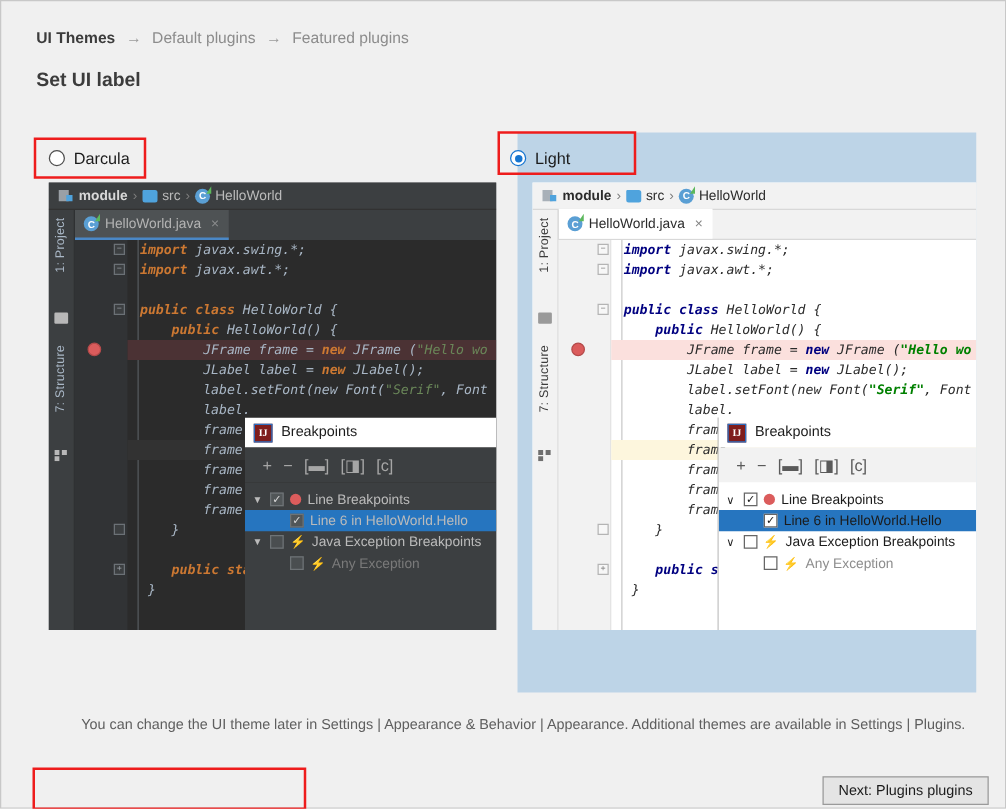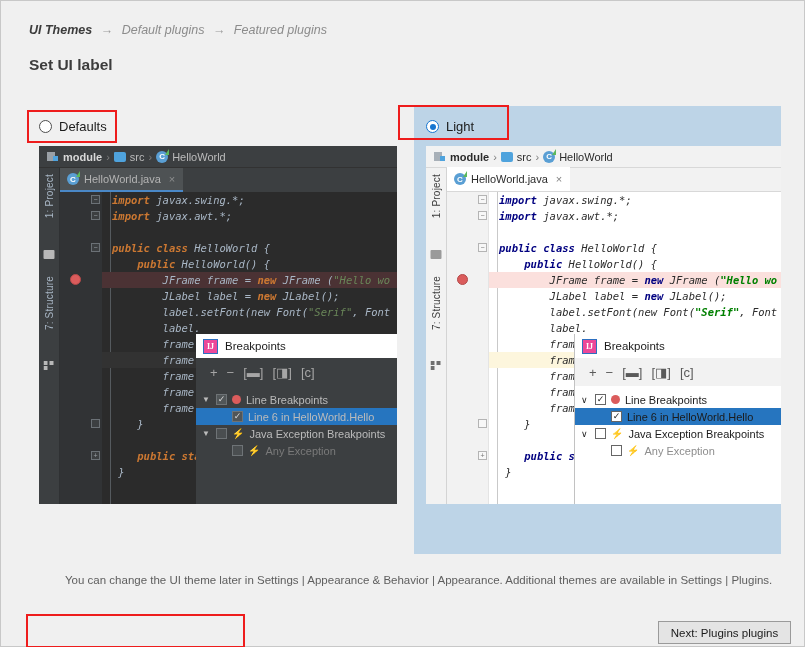--- a/index.html
+++ b/index.html
@@ -12,21 +12,21 @@
   #wizard {
     position: relative;
     width: 805px; height: 647px;
     background: #f0f0f0;
     border: 1px solid #c8c8c8;
   }
 
   
   .breadcrumb {
     position: absolute; left: 28px; top: 22px;
-    font-size: 12.5px; color: #8c8c8c; white-space: nowrap; font-style: italic;
+    font-size: 12.5px; color: #8c8c8c; white-space: nowrap;
   }
   .breadcrumb .crumb-active { color: #3c3c3c; font-weight: bold; }
   .breadcrumb .crumb-sep { margin: 0 5px; color: #9a9a9a; }
   .page-title {
     position: absolute; left: 28px; top: 55px;
     font-size: 15.5px; font-weight: bold; color: #3c3c3c;
   }
 
   
   .redbox { position: absolute; border: 2.5px solid #ee1c1c; pointer-events: none; z-index: 60; }
@@ -105,21 +105,21 @@
   
   .lt .t-kw  { color: #000080; font-weight: bold; }
   .lt .t-txt { color: #2b2b2b; }
   .lt .t-str { color: #008000; font-weight: bold; }
 
   
   .bpdlg { position: absolute; z-index: 30; overflow: hidden; }
   .bpdlg-title { height: 24px; display: flex; align-items: center; gap: 7px; padding-left: 7px; font-size: 11.5px; }
   .dkdlg .bpdlg-title { background: #ffffff; color: #1b1b1b; }
   .ltdlg .bpdlg-title { background: #ffffff; color: #1b1b1b; }
-  .ij-logo { width: 15px; height: 15px; background: #ec4899; border: 1.5px solid #2d6fc0;
+  .ij-logo { width: 15px; height: 15px; background: #7f1d1d; border: 1.5px solid #2d6fc0;
              color: #fff; font-size: 8px; font-weight: bold; display: flex; align-items: center;
              justify-content: center; font-family: "Liberation Serif", serif; flex: none;}
   .bpdlg-toolbar { height: 28px; display: flex; align-items: center; gap: 9px; padding-left: 14px; }
   .dkdlg .bpdlg-toolbar { background: #3c3f41; }
   .ltdlg .bpdlg-toolbar { background: #f2f2f2; }
   .tb-ico { font-size: 13px; line-height: 1; }
   .dkdlg .tb-ico { color: #a6a6a6; }
   .ltdlg .tb-ico { color: #5a5a5a; }
 
   .bptree { position: absolute; left: 0; right: 0; bottom: 0; top: 52px; padding-top: 5px; }
@@ -182,21 +182,21 @@
     <span class="crumb-active">UI Themes</span>
     <span class="crumb-sep">→</span>
     <span>Default plugins</span>
     <span class="crumb-sep">→</span>
     <span>Featured plugins</span>
   </div>
   <div class="page-title">Set UI label</div>
 
   <div class="radio-row" style="left:38px; top:118px;">
     <span class="radio-outer"></span>
-    <span class="radio-label">Defaults</span>
+    <span class="radio-label">Darcula</span>
   </div>
   <div class="redbox" style="left:26px; top:109px; width:90px; height:33px;"></div>
 
   <div class="preview dk" style="left:38px; top:145px; width:358px; height:358px;">
     <div class="dk-crumbbar">
       <span class="ico-module">
           <span class="m1"></span>
           <span class="m2"></span>
         </span>
       <span style="font-weight:bold;color:#d8d8d8">module</span>
@@ -278,21 +278,21 @@
             <span class="cbx empty"></span>
             <span class="bolt dim">⚡</span>
             <span>Any Exception</span>
           </div>
         </div>
     </div>
   </div>
 
   <div style="position:absolute; left:413px; top:105px; width:367px; height:448px; background:#bdd4e7;"></div>
 
-  <div class="radio-row" style="left:425px; top:118px;">
+  <div class="radio-row" style="left:407px; top:118px;">
     <span class="radio-outer sel">
         <span class="radio-dot"></span>
       </span>
     <span class="radio-label">Light</span>
   </div>
   <div class="redbox" style="left:397px; top:104px; width:111px; height:35px;"></div>
 
   <div class="preview lt" style="left:425px; top:145px; width:355px; height:358px;">
     <div class="lt-crumbbar">
       <span class="ico-module">

